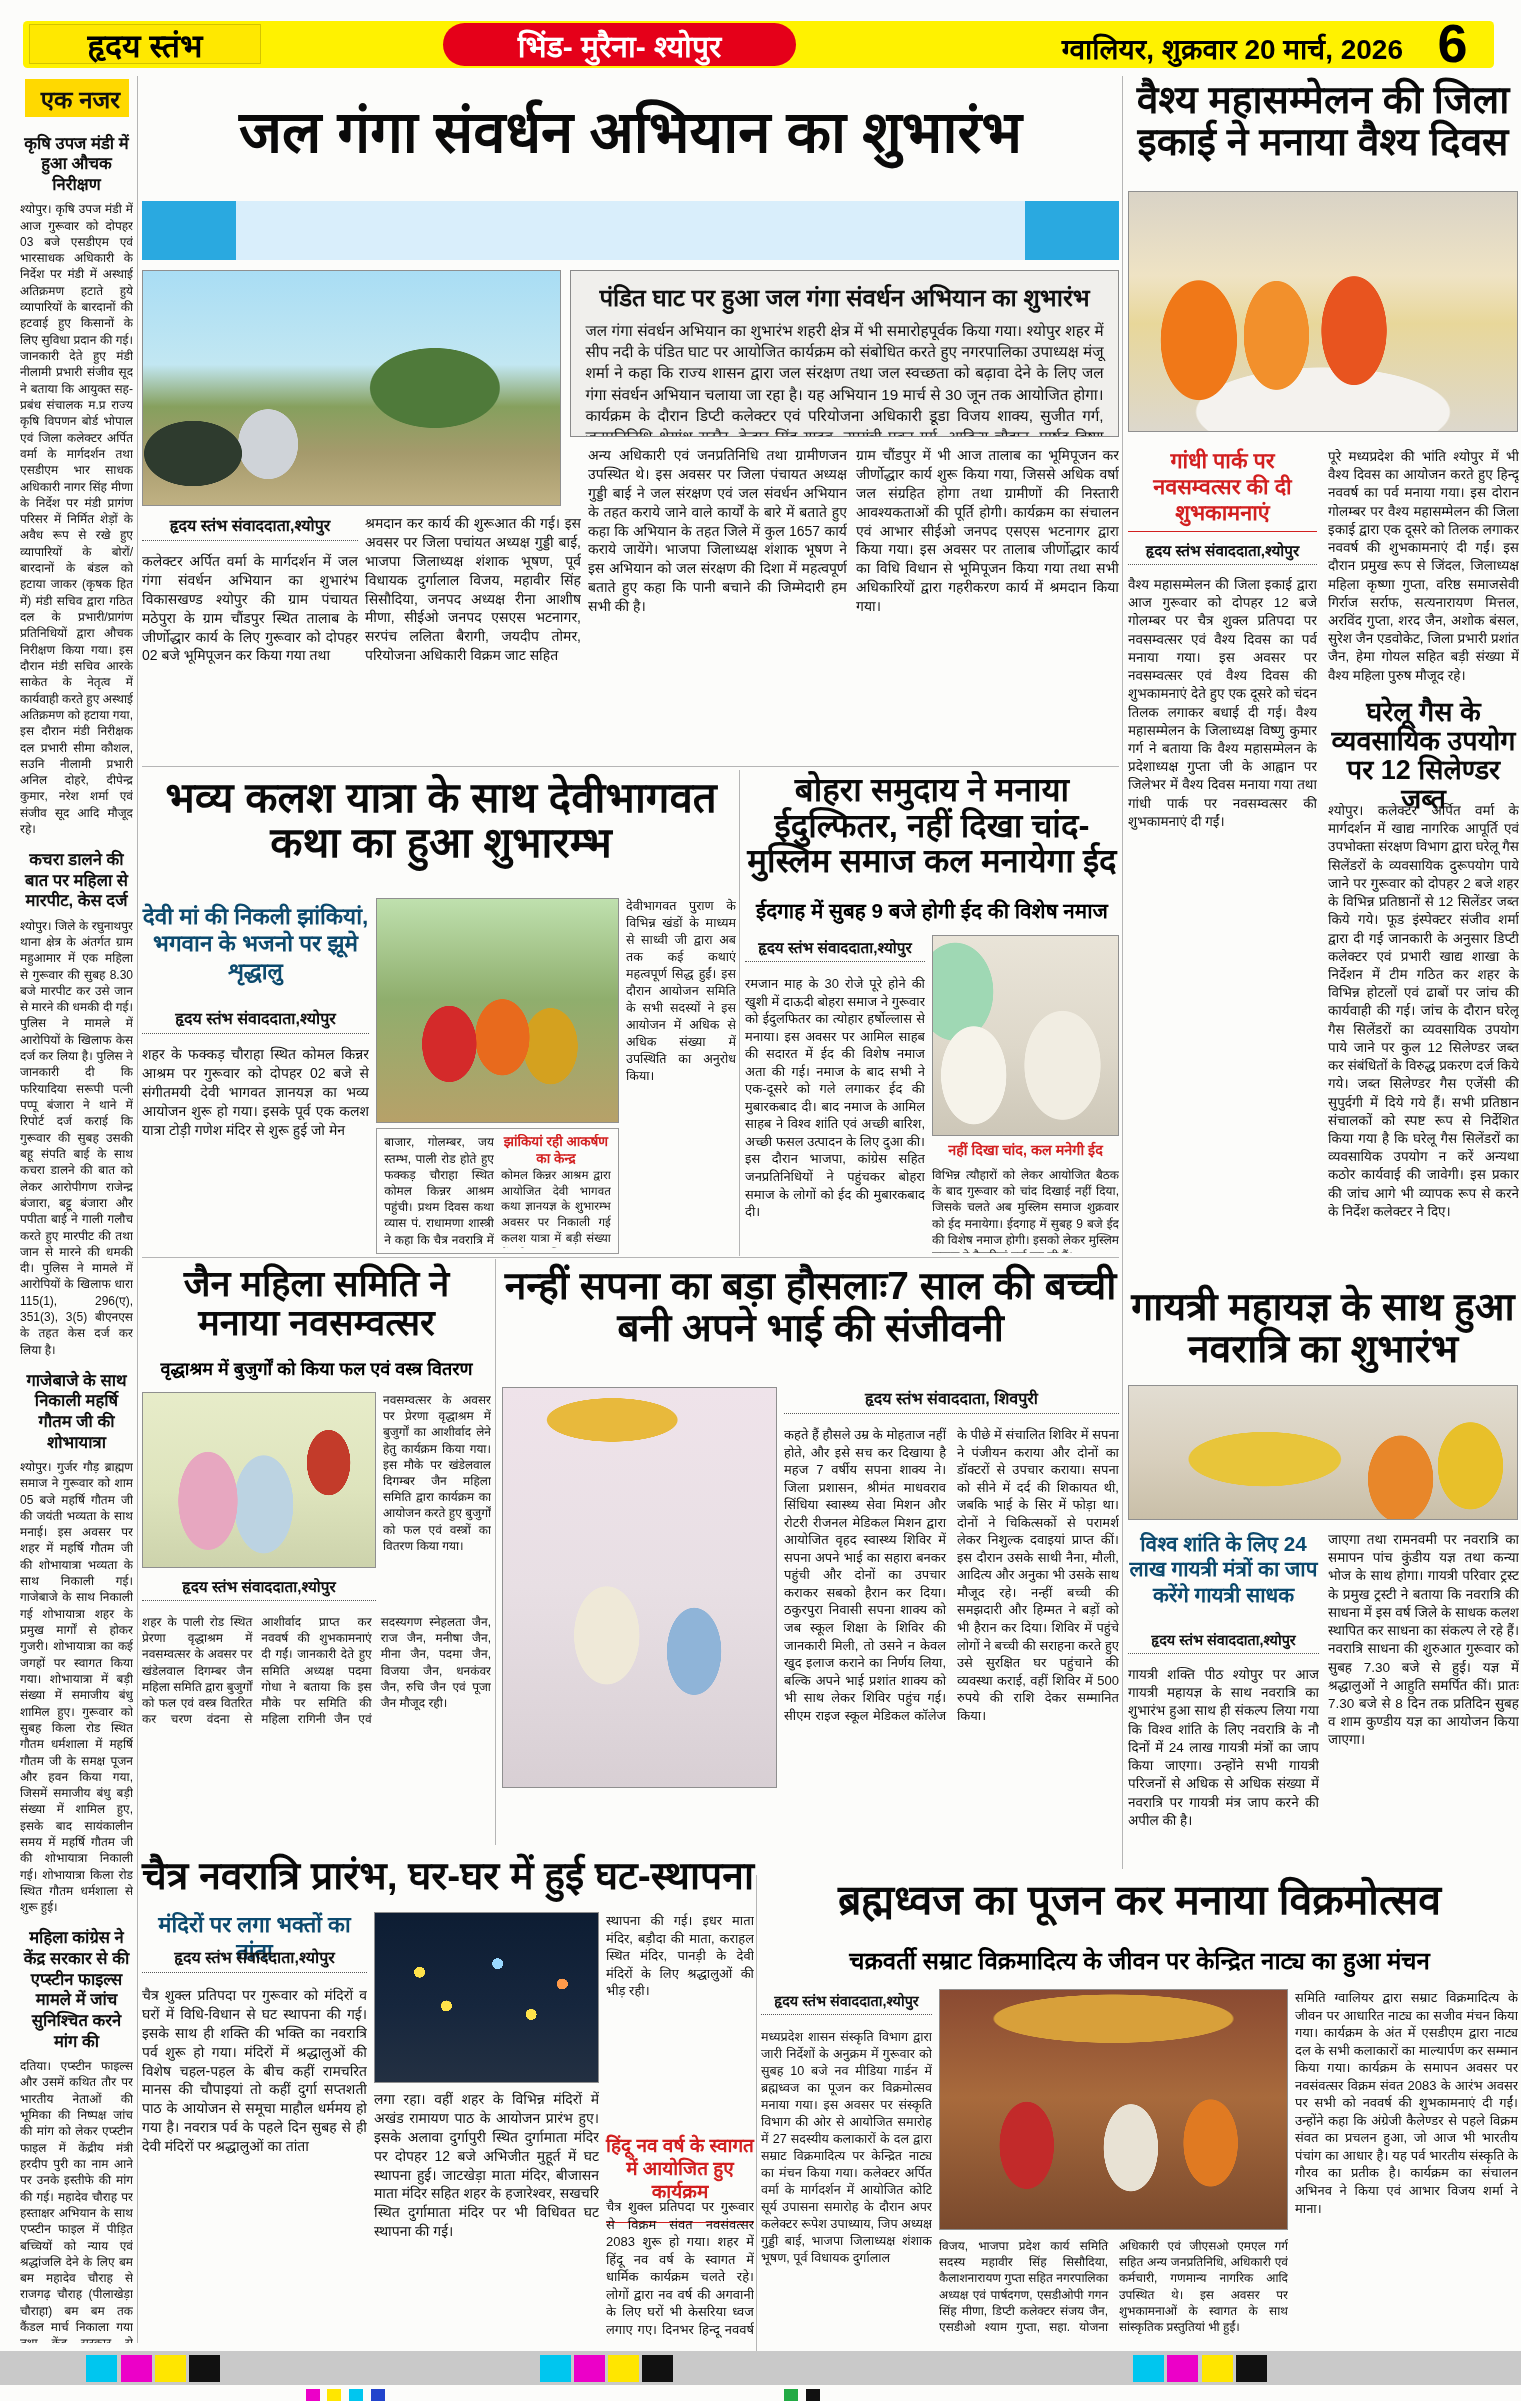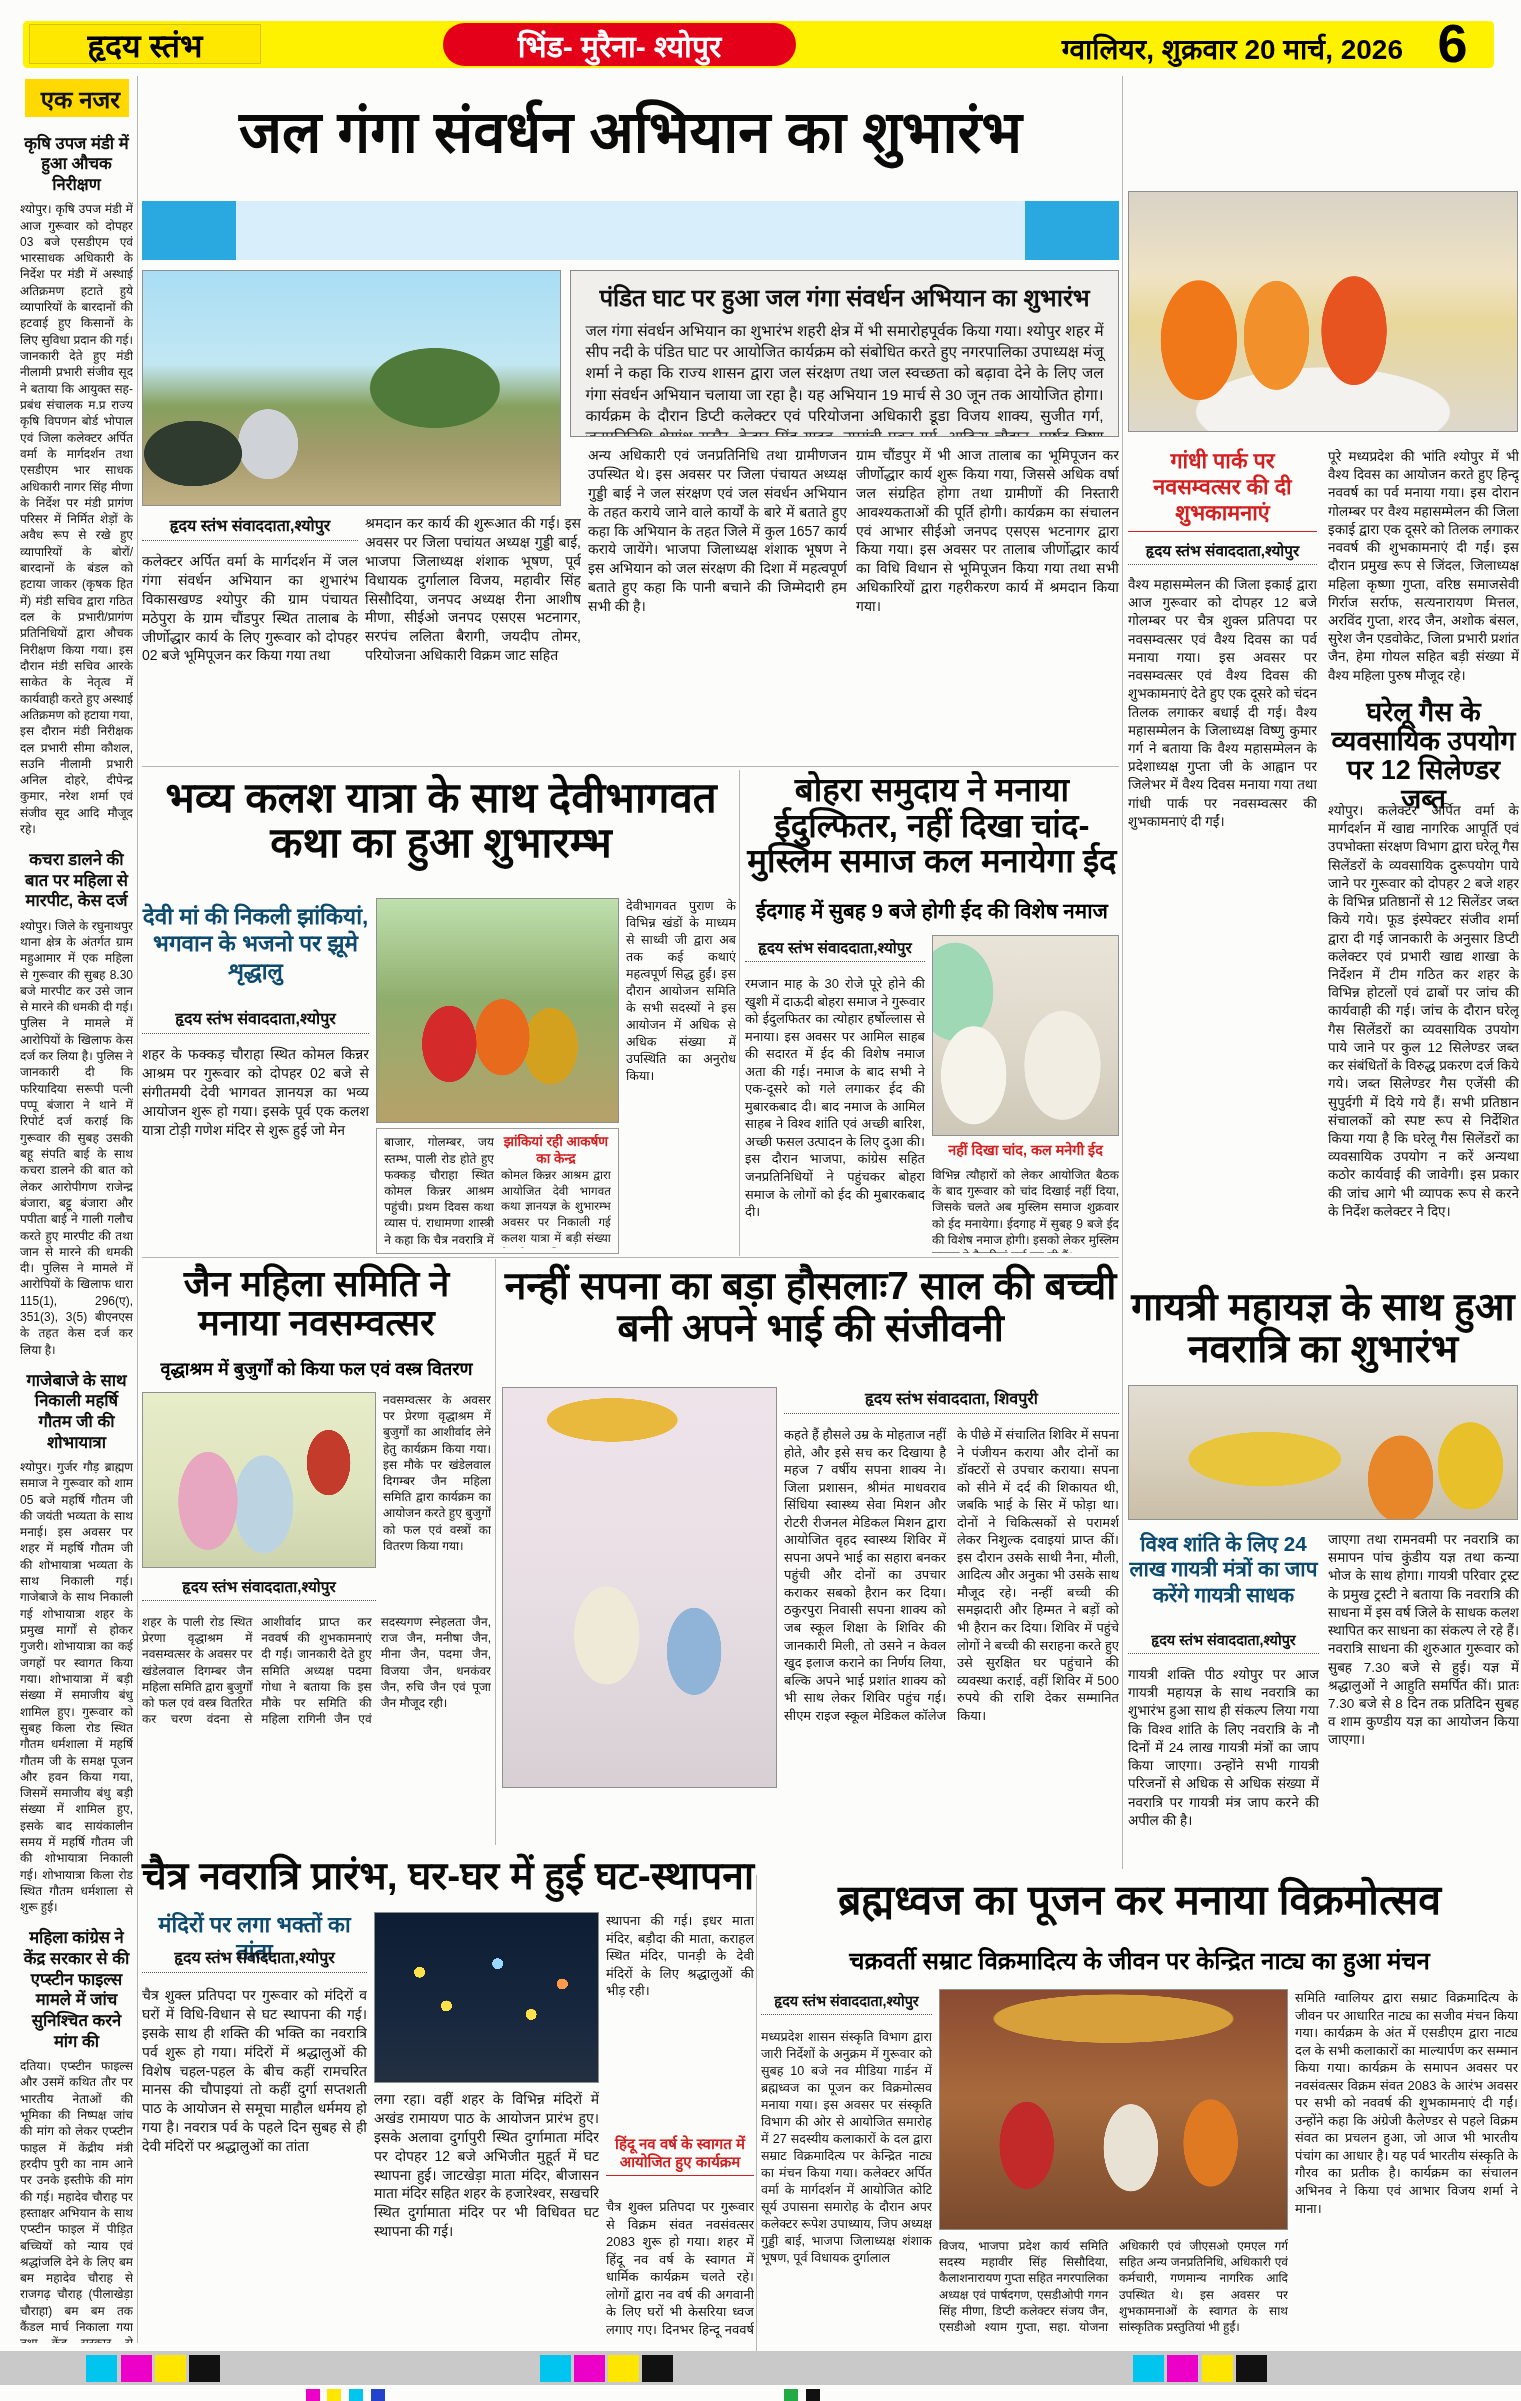--- a/index.html
+++ b/index.html
@@ -144,20 +144,21 @@
     <p>जल गंगा संवर्धन अभियान का शुभारंभ शहरी क्षेत्र में भी समारोहपूर्वक किया गया। श्योपुर शहर में सीप नदी के पंडित घाट पर आयोजित कार्यक्रम को संबोधित करते हुए नगरपालिका उपाध्यक्ष मंजू शर्मा ने कहा कि राज्य शासन द्वारा जल संरक्षण तथा जल स्वच्छता को बढ़ावा देने के लिए जल गंगा संवर्धन अभियान चलाया जा रहा है। यह अभियान 19 मार्च से 30 जून तक आयोजित होगा। कार्यक्रम के दौरान डिप्टी कलेक्टर एवं परियोजना अधिकारी डूडा विजय शाक्य, सुजीत गर्ग, जनप्रतिनिधि श्रेयांश राठौर, केदार सिंह यादव, उपयंत्री पवन गर्ग, आदित्य चौहान, पार्षद विष्णु पाराशर, पार्षद प्रतिनिधि टोनू गोयल आदि उपस्थित रहे। इस अवसर पर उपस्थित जनों द्वारा जल संरक्षण पर अपने विचार व्यक्त किये गये।</p>
   </div>
   <div class="abs byl" style="left:142px; top:514px; width:216px;">हृदय स्तंभ संवाददाता,श्योपुर</div>
   <div class="abs bd" style="left:142px; top:552px; width:216px; height:210px;">कलेक्टर अर्पित वर्मा के मार्गदर्शन में जल गंगा संवर्धन अभियान का शुभारंभ विकासखण्ड श्योपुर की ग्राम पंचायत मठेपुरा के ग्राम चौंडपुर स्थित तालाब के जीर्णोद्धार कार्य के लिए गुरूवार को दोपहर 02 बजे भूमिपूजन कर किया गया तथा</div>
   <div class="abs bd" style="left:365px; top:514px; width:216px; height:248px;">श्रमदान कर कार्य की शुरूआत की गई। इस अवसर पर जिला पचांयत अध्यक्ष गुड्डी बाई, भाजपा जिलाध्यक्ष शंशाक भूषण, पूर्व विधायक दुर्गालाल विजय, महावीर सिंह सिसौदिया, जनपद अध्यक्ष रीना आशीष मीणा, सीईओ जनपद एसएस भटनागर, सरपंच ललिता बैरागी, जयदीप तोमर, परियोजना अधिकारी विक्रम जाट सहित</div>
   <div class="abs bd" style="left:588px; top:446px; width:259px; height:317px;">अन्य अधिकारी एवं जनप्रतिनिधि तथा ग्रामीणजन उपस्थित थे। इस अवसर पर जिला पंचायत अध्यक्ष गुड्डी बाई ने जल संरक्षण एवं जल संवर्धन अभियान के तहत कराये जाने वाले कार्यों के बारे में बताते हुए कहा कि अभियान के तहत जिले में कुल 1657 कार्य कराये जायेंगे। भाजपा जिलाध्यक्ष शंशाक भूषण ने इस अभियान को जल संरक्षण की दिशा में महत्वपूर्ण बताते हुए कहा कि पानी बचाने की जिम्मेदारी हम सभी की है।</div>
   <div class="abs bd" style="left:856px; top:446px; width:263px; height:317px;">ग्राम चौंडपुर में भी आज तालाब का भूमिपूजन कर जीर्णोद्धार कार्य शुरू किया गया, जिससे अधिक वर्षा जल संग्रहित होगा तथा ग्रामीणों की निस्तारी आवश्यकताओं की पूर्ति होगी। कार्यक्रम का संचालन एवं आभार सीईओ जनपद एसएस भटनागर द्वारा किया गया। इस अवसर पर तालाब जीर्णोद्धार कार्य का विधि विधान से भूमिपूजन किया गया तथा सभी अधिकारियों द्वारा गहरीकरण कार्य में श्रमदान किया गया।</div>
   <div class="abs rule-h" style="left:142px; top:766px; width:977px;"></div>
 
   <div class="abs rule-v" style="left:1122px; top:76px; height:1793px;"></div>
+  <div class="abs h1x" style="left:1128px; top:79px; width:390px; font-size:39px;">वैश्य महासम्मेलन की जिला इकाई ने मनाया वैश्य दिवस</div>
   <div class="abs ph ph-vaishya" style="left:1128px; top:191px; width:390px; height:241px;"></div>
   <div class="abs rsub" style="left:1128px; top:448px; width:189px; font-size:21.6px; border-bottom:1.8px solid #d21f1f; padding-bottom:5.4px;">गांधी पार्क पर नवसम्वत्सर की दी शुभकामनाएं</div>
   <div class="abs byl" style="left:1128px; top:540px; width:189px; font-size:15.3px;">हृदय स्तंभ संवाददाता,श्योपुर</div>
   <div class="abs bd" style="left:1128px; top:576px; width:189px; height:493px; font-size:13.5px;">वैश्य महासम्मेलन की जिला इकाई द्वारा आज गुरूवार को दोपहर 12 बजे गोलम्बर पर चैत्र शुक्ल प्रतिपदा पर नवसम्वत्सर एवं वैश्य दिवस का पर्व मनाया गया। इस अवसर पर नवसम्वत्सर एवं वैश्य दिवस की शुभकामनाएं देते हुए एक दूसरे को चंदन तिलक लगाकर बधाई दी गई। वैश्य महासम्मेलन के जिलाध्यक्ष विष्णु कुमार गर्ग ने बताया कि वैश्य महासम्मेलन के प्रदेशाध्यक्ष गुप्ता जी के आह्वान पर जिलेभर में वैश्य दिवस मनाया गया तथा गांधी पार्क पर नवसम्वत्सर की शुभकामनाएं दी गईं।</div>
   <div class="abs bd" style="left:1328px; top:448px; width:191px; height:236px; font-size:13.5px;">पूरे मध्यप्रदेश की भांति श्योपुर में भी वैश्य दिवस का आयोजन करते हुए हिन्दू नववर्ष का पर्व मनाया गया। इस दोरान गोलम्बर पर वैश्य महासम्मेलन की जिला इकाई द्वारा एक दूसरे को तिलक लगाकर नववर्ष की शुभकामनाएं दी गईं। इस दौरान प्रमुख रूप से जिंदल, जिलाध्यक्ष महिला कृष्णा गुप्ता, वरिष्ठ समाजसेवी गिर्राज सर्राफ, सत्यनारायण मित्तल, अरविंद गुप्ता, शरद जैन, अशोक बंसल, सुरेश जैन एडवोकेट, जिला प्रभारी प्रशांत जैन, हेमा गोयल सहित बड़ी संख्या में वैश्य महिला पुरुष मौजूद रहे।</div>
 
   <div class="abs h1x" style="left:1328px; top:698px; width:191px; font-size:27px;">घरेलू गैस के व्यवसायिक उपयोग पर 12 सिलेण्डर जब्त</div>
   <div class="abs bd" style="left:1328px; top:802px; width:191px; height:450px; font-size:13.5px;">श्योपुर। कलेक्टर अर्पित वर्मा के मार्गदर्शन में खाद्य नागरिक आपूर्ति एवं उपभोक्ता संरक्षण विभाग द्वारा घरेलू गैस सिलेंडरों के व्यवसायिक दुरूपयोग पाये जाने पर गुरूवार को दोपहर 2 बजे शहर के विभिन्न प्रतिष्ठानों से 12 सिलेंडर जब्त किये गये। फूड इंस्पेक्टर संजीव शर्मा द्वारा दी गई जानकारी के अनुसार डिप्टी कलेक्टर एवं प्रभारी खाद्य शाखा के निर्देशन में टीम गठित कर शहर के विभिन्न होटलों एवं ढाबों पर जांच की कार्यवाही की गई। जांच के दौरान घरेलू गैस सिलेंडरों का व्यवसायिक उपयोग पाये जाने पर कुल 12 सिलेण्डर जब्त कर संबंधितों के विरुद्ध प्रकरण दर्ज किये गये। जब्त सिलेण्डर गैस एजेंसी की सुपुर्दगी में दिये गये हैं। सभी प्रतिष्ठान संचालकों को स्पष्ट रूप से निर्देशित किया गया है कि घरेलू गैस सिलेंडरों का व्यवसायिक उपयोग न करें अन्यथा कठोर कार्यवाई की जावेगी। इस प्रकार की जांच आगे भी व्यापक रूप से करने के निर्देश कलेक्टर ने दिए।</div>
 
   <div class="abs h1x" style="left:153px; top:775px; width:576px; font-size:42px;">भव्य कलश यात्रा के साथ देवीभागवत कथा का हुआ शुभारम्भ</div>
@@ -204,21 +205,21 @@
   <div class="abs bd" style="left:1128px; top:1666px; width:191px; height:198px; font-size:13.5px;">गायत्री शक्ति पीठ श्योपुर पर आज गायत्री महायज्ञ के साथ नवरात्रि का शुभारंभ हुआ साथ ही संकल्प लिया गया कि विश्व शांति के लिए नवरात्रि के नौ दिनों में 24 लाख गायत्री मंत्रों का जाप किया जाएगा। उन्होंने सभी गायत्री परिजनों से अधिक से अधिक संख्या में नवरात्रि पर गायत्री मंत्र जाप करने की अपील की है।</div>
   <div class="abs bd" style="left:1328px; top:1531px; width:191px; height:333px; font-size:13.5px;">जाएगा तथा रामनवमी पर नवरात्रि का समापन पांच कुंडीय यज्ञ तथा कन्या भोज के साथ होगा। गायत्री परिवार ट्रस्ट के प्रमुख ट्रस्टी ने बताया कि नवरात्रि की साधना में इस वर्ष जिले के साधक कलश स्थापित कर साधना का संकल्प ले रहे हैं। नवरात्रि साधना की शुरुआत गुरूवार को सुबह 7.30 बजे से हुई। यज्ञ में श्रद्धालुओं ने आहुति समर्पित कीं। प्रातः 7.30 बजे से 8 दिन तक प्रतिदिन सुबह व शाम कुण्डीय यज्ञ का आयोजन किया जाएगा।</div>
 
   <div class="abs h1x" style="left:142px; top:1855px; width:612px; font-size:39px;">चैत्र नवरात्रि प्रारंभ, घर-घर में हुई घट-स्थापना</div>
   <div class="abs psub" style="left:142px; top:1912px; width:225px; font-size:22px;">मंदिरों पर लगा भक्तों का तांता</div>
   <div class="abs byl" style="left:142px; top:1946px; width:225px;">हृदय स्तंभ संवाददाता,श्योपुर</div>
   <div class="abs bd" style="left:142px; top:1986px; width:225px; height:353px;">चैत्र शुक्ल प्रतिपदा पर गुरूवार को मंदिरों व घरों में विधि-विधान से घट स्थापना की गई। इसके साथ ही शक्ति की भक्ति का नवरात्रि पर्व शुरू हो गया। मंदिरों में श्रद्धालुओं की विशेष चहल-पहल के बीच कहीं रामचरित मानस की चौपाइयां तो कहीं दुर्गा सप्तशती पाठ के आयोजन से समूचा माहौल धर्ममय हो गया है। नवरात्र पर्व के पहले दिन सुबह से ही देवी मंदिरों पर श्रद्धालुओं का तांता</div>
   <div class="abs ph ph-navratri" style="left:374px; top:1912px; width:225px; height:171px;"></div>
   <div class="abs bd" style="left:374px; top:2090px; width:225px; height:248px;">लगा रहा। वहीं शहर के विभिन्न मंदिरों में अखंड रामायण पाठ के आयोजन प्रारंभ हुए। इसके अलावा दुर्गापुरी स्थित दुर्गामाता मंदिर पर दोपहर 12 बजे अभिजीत मुहूर्त में घट स्थापना हुई। जाटखेड़ा माता मंदिर, बीजासन माता मंदिर सहित शहर के हजारेश्वर, सखचरि स्थित दुर्गामाता मंदिर पर भी विधिवत घट स्थापना की गई।</div>
   <div class="abs bd" style="left:606px; top:1912px; width:148px; height:219px; font-size:13px;">स्थापना की गई। इधर माता मंदिर, बड़ौदा की माता, कराहल स्थित मंदिर, पानड़ी के देवी मंदिरों के लिए श्रद्धालुओं की भीड़ रही।</div>
-  <div class="abs rsub" style="left:606px; top:2135px; width:148px; font-size:15px; border-bottom:1.3px solid #d21f1f; padding-bottom:4px;">हिंदू नव वर्ष के स्वागत में आयोजित हुए कार्यक्रम</div>
+  <div class="abs rsub" style="left:606px; top:2135px; width:148px; font-size:19px; border-bottom:1.3px solid #d21f1f; padding-bottom:19px;">हिंदू नव वर्ष के स्वागत में आयोजित हुए कार्यक्रम</div>
   <div class="abs bd" style="left:606px; top:2198px; width:148px; height:140px; font-size:13px;">चैत्र शुक्ल प्रतिपदा पर गुरूवार से विक्रम संवत नवसंवत्सर 2083 शुरू हो गया। शहर में हिंदू नव वर्ष के स्वागत में धार्मिक कार्यक्रम चलते रहे। लोगों द्वारा नव वर्ष की अगवानी के लिए घरों भी केसरिया ध्वज लगाए गए। दिनभर हिन्दू नववर्ष की बधाई देने का सिलसिला जारी रहा। शहर के किला सोनघटा में स्थित प्रसिद्ध श्रीराम जानकी मंदिर को रामनवमी से पूर्व भव्य सजावट से सराबोर कर दिया है। नौ दिनो तक मंदिर पर बड़ी संख्या में रामभक्तो का जमावडा जुटेगा।</div>
   <div class="abs rule-v" style="left:756px; top:1875px; height:504px;"></div>
 
   <div class="abs h1x" style="left:761px; top:1878px; width:757px; font-size:41px;">ब्रह्मध्वज का पूजन कर मनाया विक्रमोत्सव</div>
   <div class="abs ksub" style="left:761px; top:1943px; width:757px; font-size:24px;">चक्रवर्ती सम्राट विक्रमादित्य के जीवन पर केन्द्रित नाट्य का हुआ मंचन</div>
   <div class="abs byl" style="left:761px; top:1991px; width:171px; font-size:14.4px;">हृदय स्तंभ संवाददाता,श्योपुर</div>
   <div class="abs bd" style="left:761px; top:2029px; width:171px; height:349px; font-size:12.6px;">मध्यप्रदेश शासन संस्कृति विभाग द्वारा जारी निर्देशों के अनुक्रम में गुरूवार को सुबह 10 बजे नव मीडिया गार्डन में ब्रह्मध्वज का पूजन कर विक्रमोत्सव मनाया गया। इस अवसर पर संस्कृति विभाग की ओर से आयोजित समारोह में 27 सदस्यीय कलाकारों के दल द्वारा सम्राट विक्रमादित्य पर केन्द्रित नाट्य का मंचन किया गया। कलेक्टर अर्पित वर्मा के मार्गदर्शन में आयोजित कोटि सूर्य उपासना समारोह के दौरान अपर कलेक्टर रूपेश उपाध्याय, जिप अध्यक्ष गुड्डी बाई, भाजपा जिलाध्यक्ष शंशाक भूषण, पूर्व विधायक दुर्गालाल</div>
   <div class="abs ph ph-vikram" style="left:939px; top:1989px; width:349px; height:241px;"></div>
   <div class="abs bd" style="left:939px; top:2238px; width:349px; height:140px; column-count:2; column-gap:10.8px; font-size:12px;">विजय, भाजपा प्रदेश कार्य समिति सदस्य महावीर सिंह सिसौदिया, कैलाशनारायण गुप्ता सहित नगरपालिका अध्यक्ष एवं पार्षदगण, एसडीओपी गगन सिंह मीणा, डिप्टी कलेक्टर संजय जैन, एसडीओ श्याम गुप्ता, सहा. योजना अधिकारी एवं जीएसओ एमएल गर्ग सहित अन्य जनप्रतिनिधि, अधिकारी एवं कर्मचारी, गणमान्य नागरिक आदि उपस्थित थे। इस अवसर पर शुभकामनाओं के स्वागत के साथ सांस्कृतिक प्रस्तुतियां भी हुईं।</div>
   <div class="abs bd" style="left:1295px; top:1989px; width:223px; height:389px; font-size:13px;">समिति ग्वालियर द्वारा सम्राट विक्रमादित्य के जीवन पर आधारित नाट्य का सजीव मंचन किया गया। कार्यक्रम के अंत में एसडीएम द्वारा नाट्य दल के सभी कलाकारों का माल्यार्पण कर सम्मान किया गया। कार्यक्रम के समापन अवसर पर नवसंवत्सर विक्रम संवत 2083 के आरंभ अवसर पर सभी को नववर्ष की शुभकामनाएं दी गईं। उन्होंने कहा कि अंग्रेजी कैलेण्डर से पहले विक्रम संवत का प्रचलन हुआ, जो आज भी भारतीय पंचांग का आधार है। यह पर्व भारतीय संस्कृति के गौरव का प्रतीक है। कार्यक्रम का संचालन अभिनव ने किया एवं आभार विजय शर्मा ने माना।</div>

